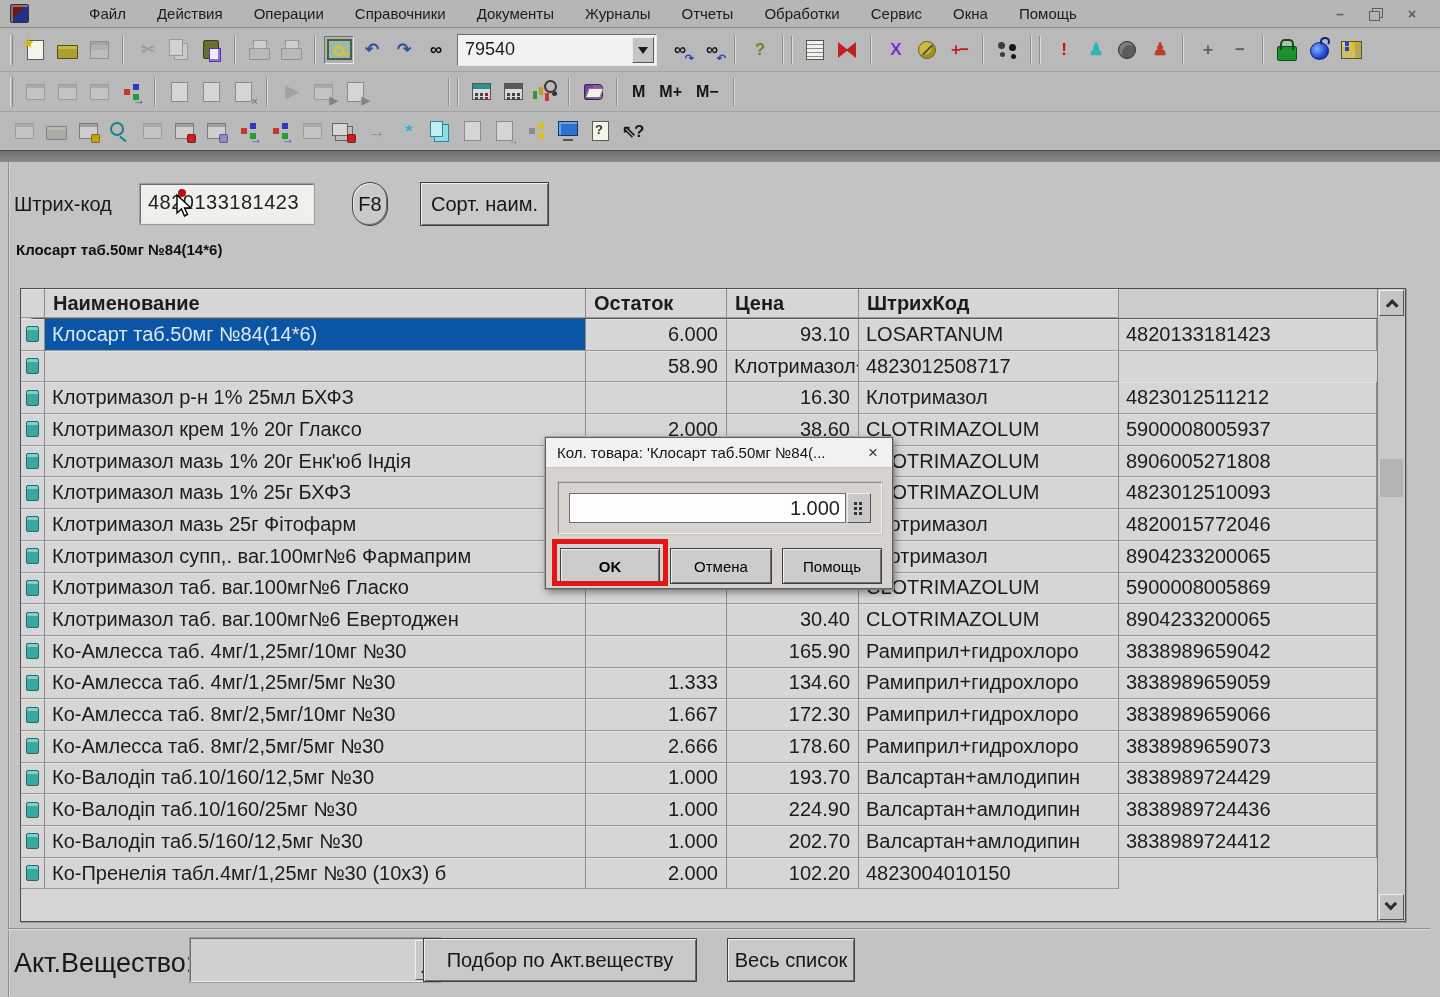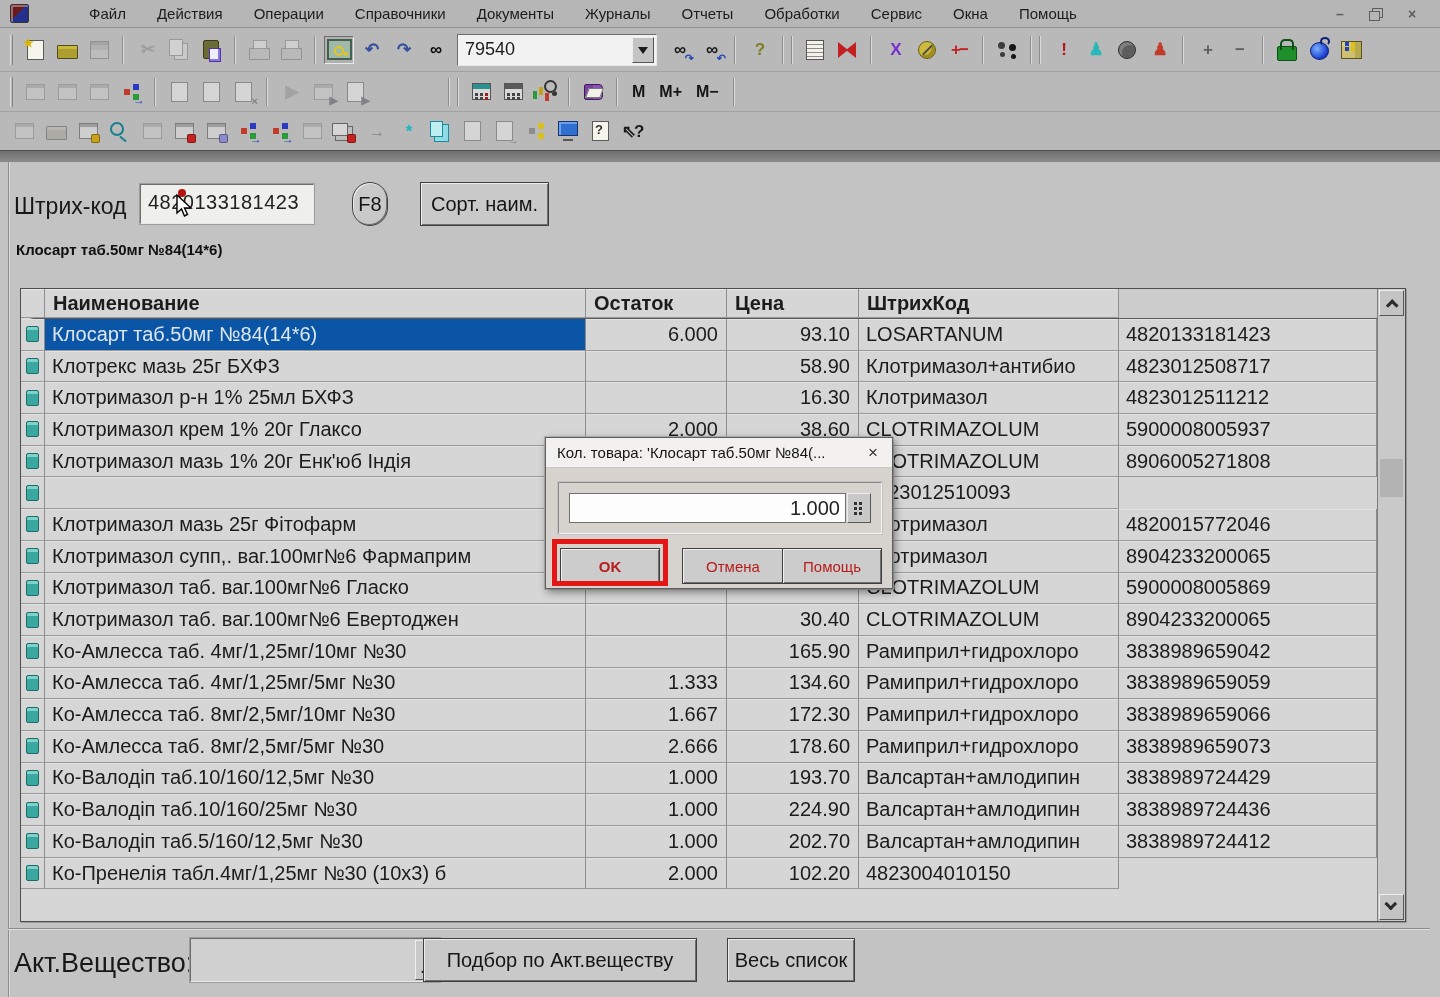--- a/index.html
+++ b/index.html
@@ -83,21 +83,21 @@
   .s-mag::before { content:""; width:10px; height:10px; border:2px solid #17808f; border-radius:50%; display:block; margin:-5px 7px 0 0; }
   .s-mag::after { content:""; position:absolute; right:8px; bottom:5px; width:8px; height:2px; background:#17808f; transform:rotate(40deg); }
   .s-mon2::before { content:""; width:18px; height:13px; background:#2f6fd0; border:1px solid #15336e; box-shadow:inset 2px 2px 0 #6fa0e8; display:block; margin-bottom:5px; }
   .s-mon2::after { content:""; position:absolute; bottom:4px; width:10px; height:2px; background:#555; }
   .s-people::before { content:""; width:7px; height:7px; border-radius:50%; background:#3c3c3c; box-shadow:11px 2px 0 #161616, 1px 9px 0 -1px #3c3c3c, 12px 11px 0 -1px #161616; display:block; margin:-8px 11px 0 0; }
 
   
   .content { position:absolute; left:0; top:162px; width:1440px; height:835px; background:#c3c3c3; }
   .leftline { position:absolute; left:8px; top:0; bottom:0; width:2px; border-left:1px solid #8d8d8d; border-right:1px solid #d8d8d8; }
 
-  .fldlabel { position:absolute; font-size:23px; color:#181818; }
+  .fldlabel { position:absolute; font-size:20px; color:#181818; }
   .sunken { background:#efefec; border:1px solid; border-color:#6d6d6d #e9e9e9 #e9e9e9 #6d6d6d; box-shadow:0 0 0 1px #9c9c9c; }
   .barcode-input { left:140px; top:22px; width:174px; height:40px; position:absolute; font-size:20px; padding:6px 4px 0 7px; color:#222; letter-spacing:.5px; }
   .btn { background:#c9c9c9; border:1px solid #3f3f3f; box-shadow:inset 1px 1px 0 #ededed, inset -1px -1px 0 #6f6f6f; display:flex; align-items:center; justify-content:center; font-size:20px; color:#161616; cursor:default; }
   .btn-f8 { position:absolute; left:352px; top:20px; width:36px; height:44px;border-radius:21px; }
   .btn-sort { position:absolute; left:420px; top:20px; width:129px; height:44px; }
   .product-label { position:absolute; left:16px; top:79px; font-size:15px; font-weight:bold; color:#101010; }
 
   .cursor { position:absolute; left:168px; top:26px; z-index:5; }
 
   
@@ -132,23 +132,23 @@
   .bb-all { position:absolute; left:727px; top:776px; width:128px; height:44px; }
 
   
   .dialog { position:absolute; left:545px; top:275px; width:348px; height:152px; background:#d6d3ce; border:1px solid #5f5f5f; box-shadow:2px 3px 8px rgba(0,0,0,.45), 0 0 0 1px #b9b9b9; z-index:10; }
   .dlg-title { height:30px; background:#f2f1ef; display:flex; align-items:center; padding:0 8px 0 11px; font-size:15px; color:#141414; border-bottom:1px solid #c8c8c8; }
   .dlg-x { margin-left:auto; font-size:17px; color:#333; width:22px; text-align:center; }
   .dlg-frame { position:absolute; left:12px; top:44px; width:324px; height:52px; border:1px solid; border-color:#8a8a8a #f2f2f2 #f2f2f2 #8a8a8a; box-shadow:0 0 0 1px #c2c2c2; display:flex; align-items:center; padding:0 10px; }
   .dlg-input { flex:1; height:30px; background:#fdfdfd; border:1px solid #6f6f6f; display:flex; align-items:center; justify-content:flex-end; font-size:20px; padding-right:5px; color:#222; }
   .dlg-calcbtn { width:24px; height:30px; background:#c9c9c9; border:1px solid; border-color:#eee #555 #555 #eee; margin-left:1px; position:relative; }
   .dlg-calcbtn::before { content:""; position:absolute; left:6px; top:8px; width:3px; height:3px; background:#333; box-shadow:5px 0 0 #333, 0 5px 0 #333, 5px 5px 0 #333, 0 10px 0 #333, 5px 10px 0 #333; }
-  .dlg-btn { position:absolute; top:110px; height:36px; background:#cccccc; border:1px solid #3f3f3f; box-shadow:inset 1px 1px 0 #efefef, inset -1px -1px 0 #6f6f6f; font-size:15px; display:flex; align-items:center; justify-content:center; color:#b91c1c; }
+  .dlg-btn { position:absolute; top:110px; height:36px; background:#cccccc; border:1px solid #3f3f3f; box-shadow:inset 1px 1px 0 #efefef, inset -1px -1px 0 #6f6f6f; font-size:15px; display:flex; align-items:center; justify-content:center; color:#000000; }
   .dlg-ok { left:14px; width:100px; font-weight:bold; }
-  .dlg-cancel { left:136px; width:102px; }
+  .dlg-cancel { left:124px; width:102px; }
   .dlg-help { left:236px; width:100px; }
   .annot { position:absolute; left:6px; top:101px; width:116px; height:47px; border:5px solid #e31515; z-index:12; }
 </style>
 </head>
 <body>
 
 <div class="menubar">
   <div class="appicon"></div>
   <div class="menu-items" id="menu">
       <span class="menu-item">Файл</span>
@@ -357,21 +357,20 @@
           <div class="td txt sel">Клосарт таб.50мг №84(14*6)</div>
           <div class="td num">6.000</div>
           <div class="td num">93.10</div>
           <div class="td txt">LOSARTANUM</div>
           <div class="td txt">4820133181423</div>
         </div>
         <div class="tr">
           <div class="td icn">
             <div class="rowico"></div>
           </div>
-          <div class="td txt">Клотрекс мазь 25г БХФЗ</div>
           <div class="td num"></div>
           <div class="td num">58.90</div>
           <div class="td txt">Клотримазол+антибио</div>
           <div class="td txt">4823012508717</div>
         </div>
         <div class="tr">
           <div class="td icn">
             <div class="rowico"></div>
           </div>
           <div class="td txt">Клотримазол  р-н 1% 25мл БХФЗ</div>
@@ -397,20 +396,21 @@
           <div class="td txt">Клотримазол мазь 1% 20г Енк'юб Індія</div>
           <div class="td num"></div>
           <div class="td num"></div>
           <div class="td txt">CLOTRIMAZOLUM</div>
           <div class="td txt">8906005271808</div>
         </div>
         <div class="tr">
           <div class="td icn">
             <div class="rowico"></div>
           </div>
+          <div class="td txt">Клотримазол мазь 1% 25г БХФЗ</div>
           <div class="td num"></div>
           <div class="td num"></div>
           <div class="td txt">CLOTRIMAZOLUM</div>
           <div class="td txt">4823012510093</div>
         </div>
         <div class="tr">
           <div class="td icn">
             <div class="rowico"></div>
           </div>
           <div class="td txt">Клотримазол мазь 25г Фітофарм</div>

